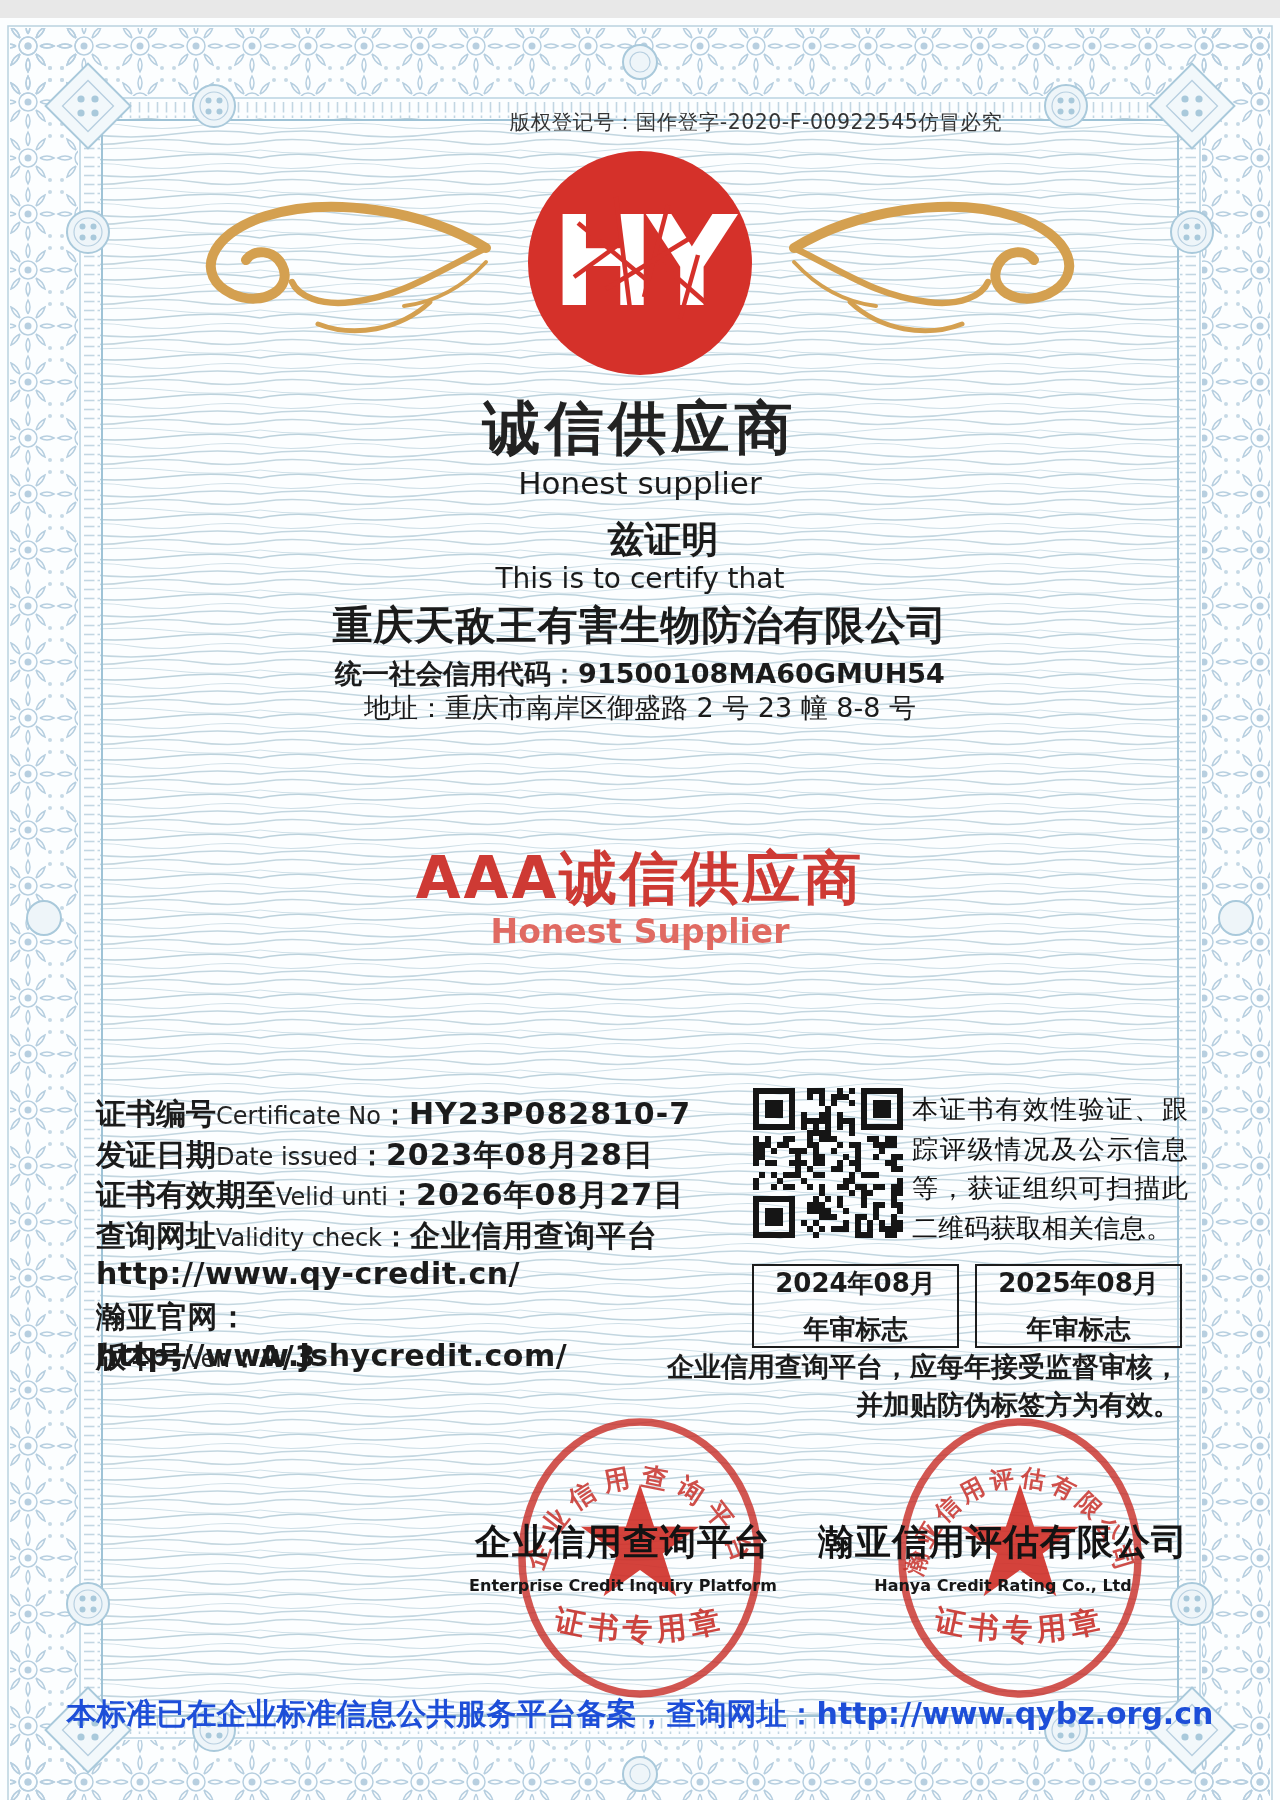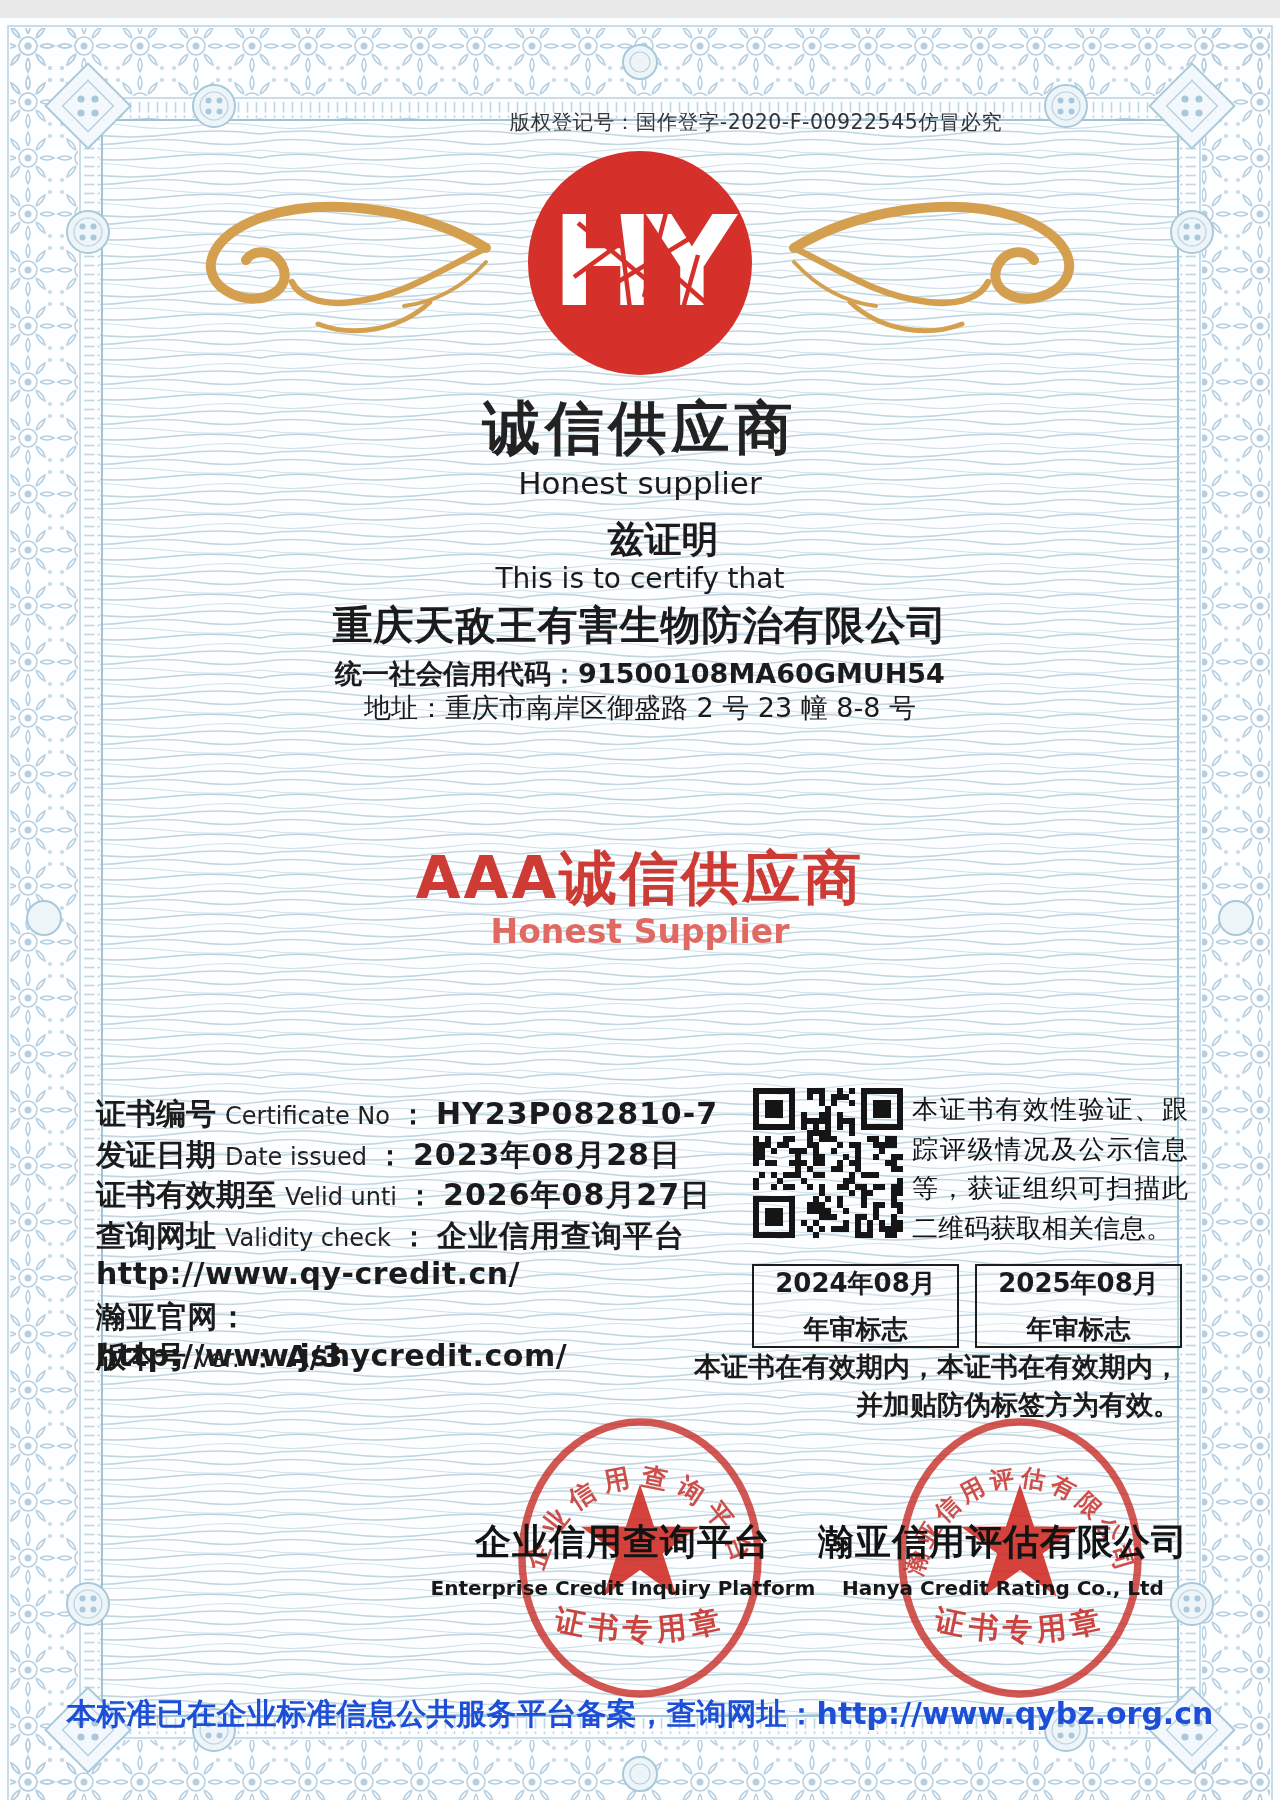--- a/index.html
+++ b/index.html
@@ -15,39 +15,39 @@
   .title-en{position:absolute;left:0;right:0;top:447px;text-align:center;font-size:31px;font-weight:500;}
   .certify-cn{position:absolute;left:0;right:0;top:497px;text-align:center;font-size:37px;font-weight:600;padding-left:46px;}
   .certify-en{position:absolute;left:0;right:0;top:544px;text-align:center;font-size:28px;font-weight:500;}
   .company{position:absolute;left:0;right:0;top:580px;text-align:center;font-size:40px;font-weight:700;letter-spacing:1px;}
   .credit-line{position:absolute;left:0;right:0;top:638px;text-align:center;font-size:27px;font-weight:700;}
   .addr-line{position:absolute;left:0;right:0;top:672px;text-align:center;font-size:27px;font-weight:500;}
   .award-cn{position:absolute;left:0;right:0;top:822px;text-align:center;font-size:58px;font-weight:600;
             letter-spacing:3px;color:#ce3a34;}
   .award-en{position:absolute;left:0;right:0;top:894px;text-align:center;font-size:33px;font-weight:600;color:#e06a62;}
   .details{position:absolute;left:96px;top:1076px;width:600px;}
-  .drow{display:flex;align-items:baseline;gap:9px;height:40.5px;white-space:nowrap;}
+  .drow{display:flex;align-items:baseline;height:40.5px;white-space:nowrap;}
   .dcn{font-size:30px;font-weight:600;}
   .den{font-size:24px;font-weight:500;color:#222;}
   .dcolon{font-size:28px;font-weight:600;}
   .dval{font-size:30px;font-weight:600;letter-spacing:1px;}
   .dline{font-size:30px;font-weight:600;height:40.5px;display:flex;align-items:baseline;letter-spacing:.5px;}
   .qr{position:absolute;left:753px;top:1070px;width:150px;height:150px;display:grid;background:transparent;}
   .qr div{width:100%;height:100%;}
   .qr .on{background:#151515;}
   .qr-note{position:absolute;left:912px;top:1072px;width:276px;font-size:26px;font-weight:500;
            line-height:39.5px;color:#141414;text-align:justify;}
   .badges{position:absolute;left:752px;top:1246px;width:430px;display:flex;gap:16px;}
   .badge{width:203px;height:80px;border:2.5px solid #1d1d1d;display:flex;flex-direction:column;
          align-items:center;justify-content:center;gap:20px;background:rgba(255,255,255,.25);}
   .badge span{font-size:26px;font-weight:600;line-height:1;}
   .review-note{position:absolute;right:100px;top:1330px;text-align:right;font-size:27px;font-weight:600;line-height:38px;}
   .issuer{position:absolute;text-align:center;z-index:4;}
   .issuer .cn{font-size:36px;font-weight:700;color:#131313;letter-spacing:1px;}
-  .issuer .en{font-size:20px;font-weight:600;color:#171717;margin-top:9px;}
+  .issuer .en{font-size:16px;font-weight:600;color:#171717;margin-top:9px;}
   .issuer1{left:408px;top:1500px;width:430px;}
   .issuer2{left:788px;top:1500px;width:430px;}
   svg.stamps{position:absolute;left:0;top:1380px;z-index:3;}
   .footer{position:absolute;left:0;right:0;top:1676px;text-align:center;font-size:30px;font-weight:600;color:#1d4ed8;}
 </style>
 </head>
 <body>
 
 <div class="page">
 
@@ -853,21 +853,21 @@
         <span>2024年08月</span>
         <span>年审标志</span>
       </div>
       <div class="badge">
         <span>2025年08月</span>
         <span>年审标志</span>
       </div>
     </div>
 
     <div class="review-note">
-      <div>本证书在有效期内，本证书在有效期内，</div>
+      <div>企业信用查询平台，应每年接受监督审核，</div>
       <div>并加贴防伪标签方为有效。</div>
     </div>
 
     <svg class="stamps" width="1280" height="340" viewBox="0 0 1280 340" aria-hidden="true">
       <defs>
         <path id="arc1" d="M 540 200 A 100 112 0 1 1 740 200"></path>
         <path id="bot1" d="M 558 232 Q 640 252 722 232"></path>
         <path id="arc2" d="M 920 200 A 100 112 0 1 1 1120 200"></path>
         <path id="bot2" d="M 938 232 Q 1020 252 1102 232"></path>
       </defs>

